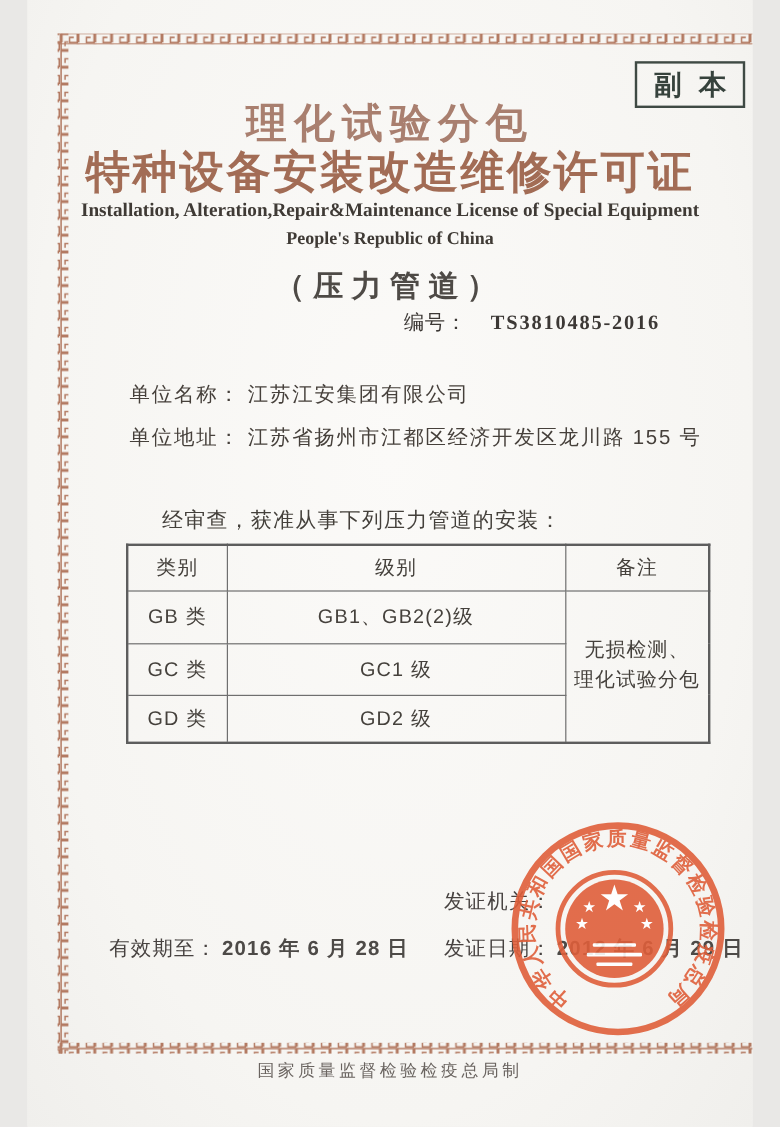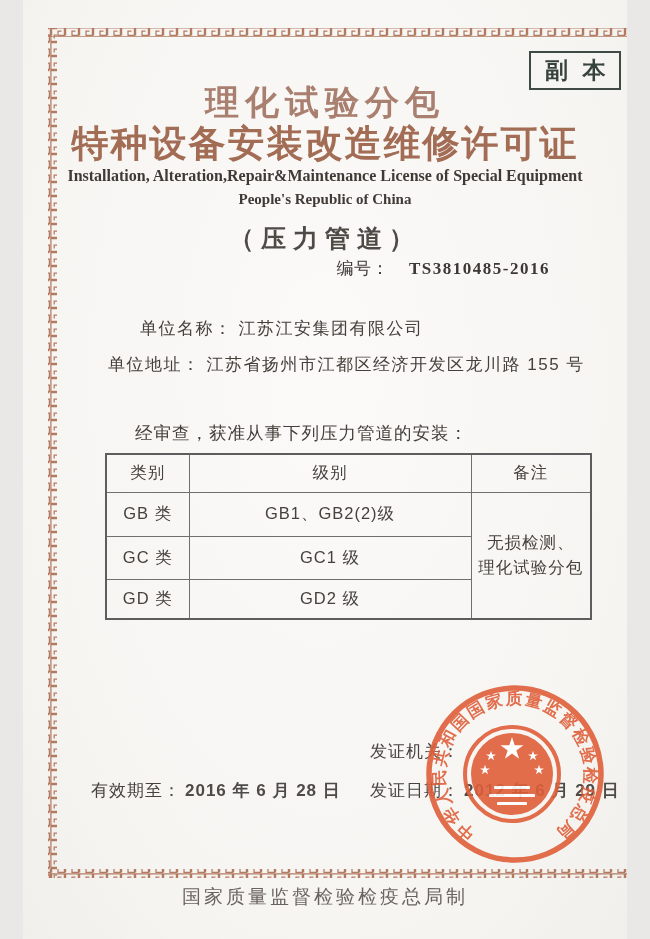--- a/index.html
+++ b/index.html
@@ -24,21 +24,21 @@
   .title1{top:80px;font-size:34px;font-weight:700;letter-spacing:6px;color:#a97f6f;}
   .title2{top:119px;font-size:37px;font-weight:700;letter-spacing:2px;color:#a26c55;}
   .en{font-family:"Liberation Serif", serif;font-weight:700;color:#3f3a35;}
   .en1{top:167px;font-size:16px;}
   .en2{top:191px;font-size:15px;}
   .category{top:222px;font-size:25px;font-weight:600;letter-spacing:7px;color:#4e4a46;}
   .license-no{top:257px;right:77px;font-size:17px;color:#3c3835;letter-spacing:0.5px;}
   .license-no .num{font-family:"Liberation Serif", serif;font-weight:600;letter-spacing:1.5px;margin-left:20px;text-align:right;}
 
   .field{left:85px;font-size:17px;letter-spacing:1.5px;color:#46403b;}
-  .field-name{top:317px;margin-left:32px;}
+  .field-name{top:317px;}
   .field-addr{top:353px;}
   .field .lbl{margin-right:6px;}
 
   .intro{left:112px;top:421px;font-size:17.5px;letter-spacing:1px;color:#44403b;}
 
   table.license{
     position:absolute;left:82px;top:453px;
     border-collapse:collapse;table-layout:fixed;width:485px;
     font-size:16.5px;color:#45413c;letter-spacing:1px;
   }
@@ -46,21 +46,21 @@
   table.license{border:2px solid #5d5d5d;}
   td.remark{text-align:left;line-height:1.55;}
 
   .footer-field{font-size:17px;letter-spacing:1px;color:#474240;}
   .ff-r1{top:740px;}
   .ff-r2{top:779px;}
   .ff-left{left:68px;}
   .ff-right{left:347px;}
   .date{font-weight:600;color:#4d4a47;margin-left:4px;}
 
-  .made-by{top:884px;font-size:19px;letter-spacing:3px;color:#6a6460;}
+  .made-by{top:884px;font-size:14px;letter-spacing:3px;color:#6a6460;}
 
   .seal{position:absolute;left:392px;top:674px;}
 </style>
 </head>
 <body>
 
 <div class="page">
 
   <svg class="frame" width="650" height="939" aria-hidden="true">
     <defs>

